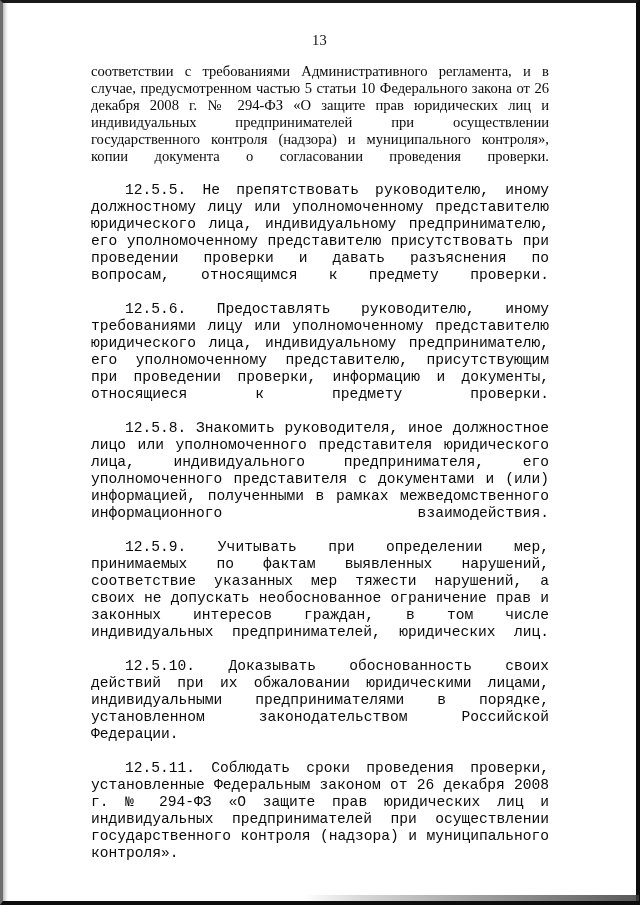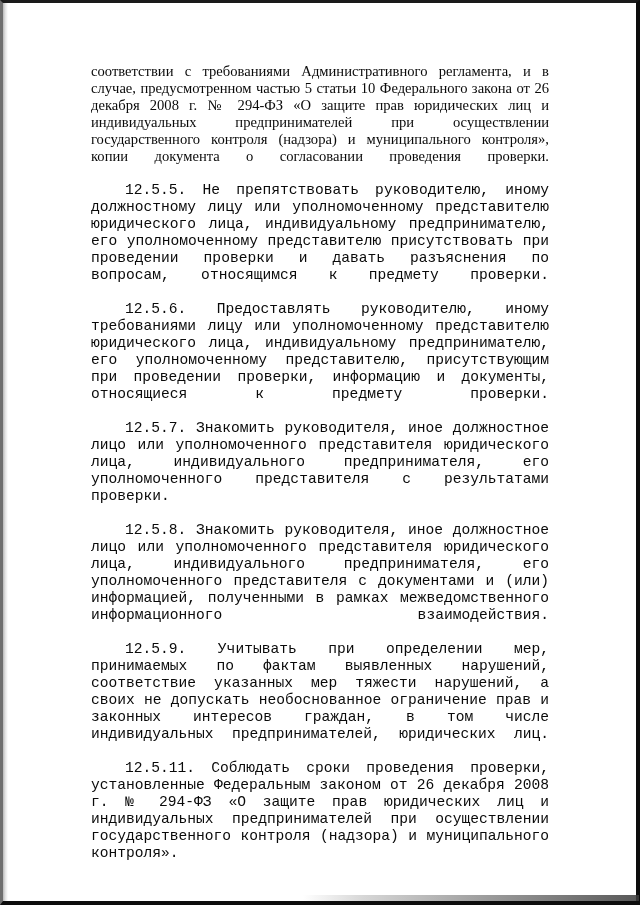--- a/index.html
+++ b/index.html
@@ -88,35 +88,36 @@
     width: 100%;
   }
 </style>
 </head>
 <body>
 
 <div class="scan-page">
 
   <div class="scan-gutter"></div>
 
+  <div class="page-number">13</div>
 
   <div class="doc-body">
 
     <p class="para">соответствии с требованиями Административного регламента, и в случае, предусмотренном частью 5 статьи 10 Федерального закона от 26 декабря 2008 г. № 294-ФЗ «О защите прав юридических лиц и индивидуальных предпринимателей при осуществлении государственного контроля (надзора) и муниципального контроля», копии документа о согласовании проведения проверки.</p>
 
     <p class="para indent">12.5.5. Не препятствовать руководителю, иному должностному лицу или уполномоченному представителю юридического лица, индивидуальному предпринимателю, его уполномоченному представителю присутствовать при проведении проверки и давать разъяснения по вопросам, относящимся к предмету проверки.</p>
 
     <p class="para indent">12.5.6. Предоставлять руководителю, иному требованиями лицу или уполномоченному представителю юридического лица, индивидуальному предпринимателю, его уполномоченному представителю, присутствующим при проведении проверки, информацию и документы, относящиеся к предмету проверки.</p>
 
-    <p class="para indent">12.5.7. Знакомить руководителя, иное должностное лицо или уполномоченного представителя юридического лица, индивидуального предпринимателя, его уполномоченного представителя с результатами проверки.</p>
 
     <p class="para indent">12.5.8. Знакомить руководителя, иное должностное лицо или уполномоченного представителя юридического лица, индивидуального предпринимателя, его уполномоченного представителя с документами и (или) информацией, полученными в рамках межведомственного информационного взаимодействия.</p>
 
     <p class="para indent">12.5.9. Учитывать при определении мер, принимаемых по фактам выявленных нарушений, соответствие указанных мер тяжести нарушений, а своих не допускать необоснованное ограничение прав и законных интересов граждан, в том числе индивидуальных предпринимателей, юридических лиц.</p>
 
+    <p class="para indent">12.5.10. Доказывать обоснованность своих действий при их обжаловании юридическими лицами, индивидуальными предпринимателями в порядке, установленном законодательством Российской Федерации.</p>
 
     <p class="para indent">12.5.11. Соблюдать сроки проведения проверки, установленные Федеральным законом от 26 декабря 2008 г. № 294-ФЗ «О защите прав юридических лиц и индивидуальных предпринимателей при осуществлении государственного контроля (надзора) и муниципального контроля».</p>
 
   </div>
 
   <div class="scan-bottom-smudge"></div>
 
 </div>
 
 </body></html>

